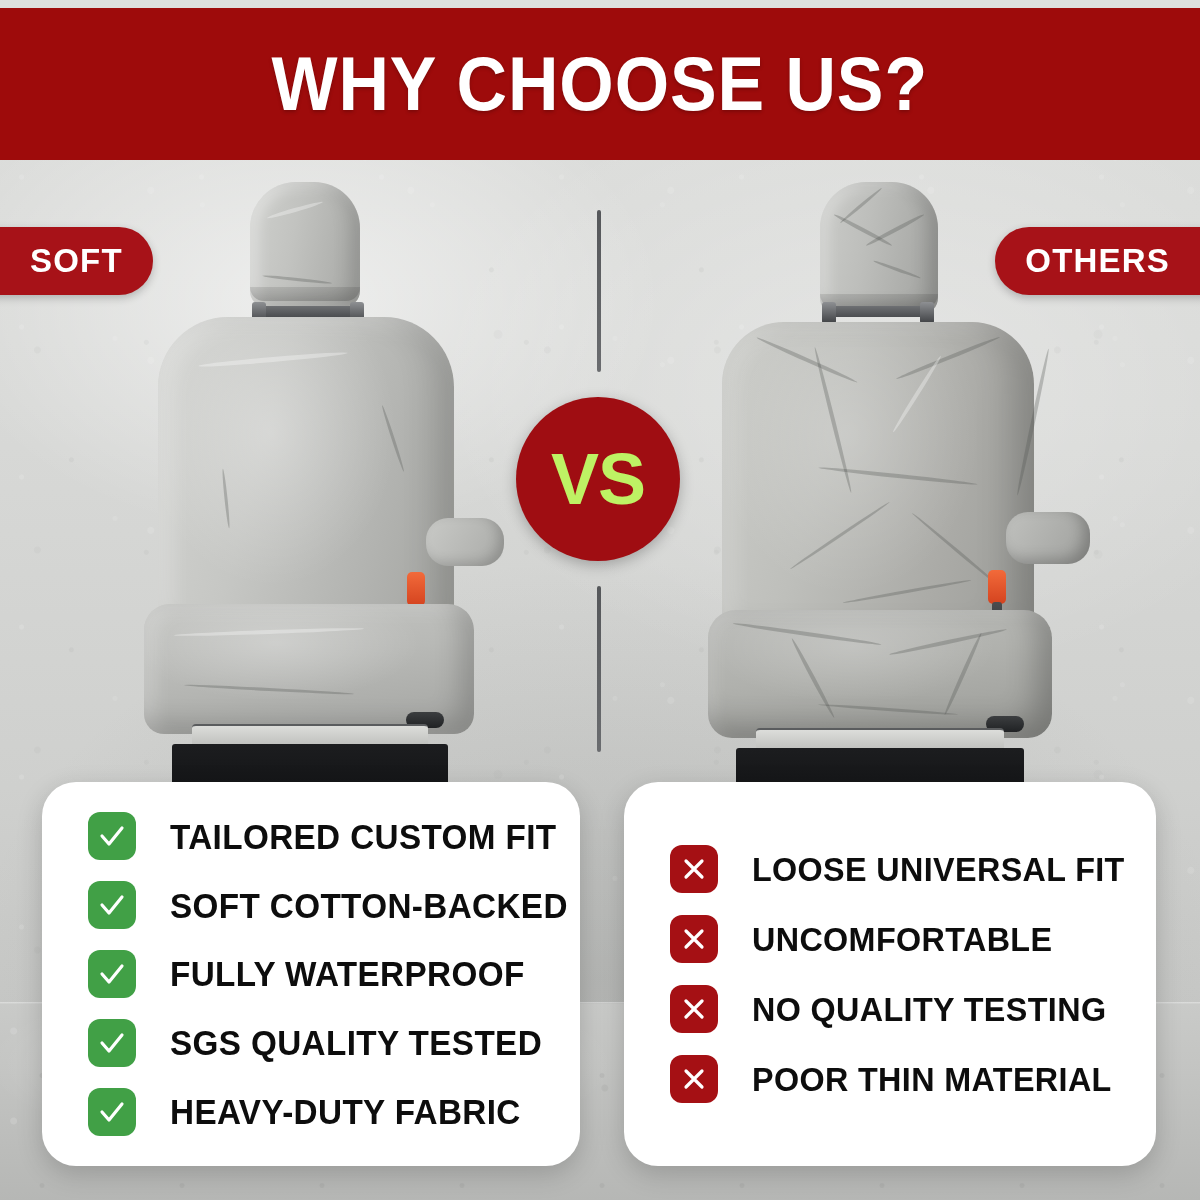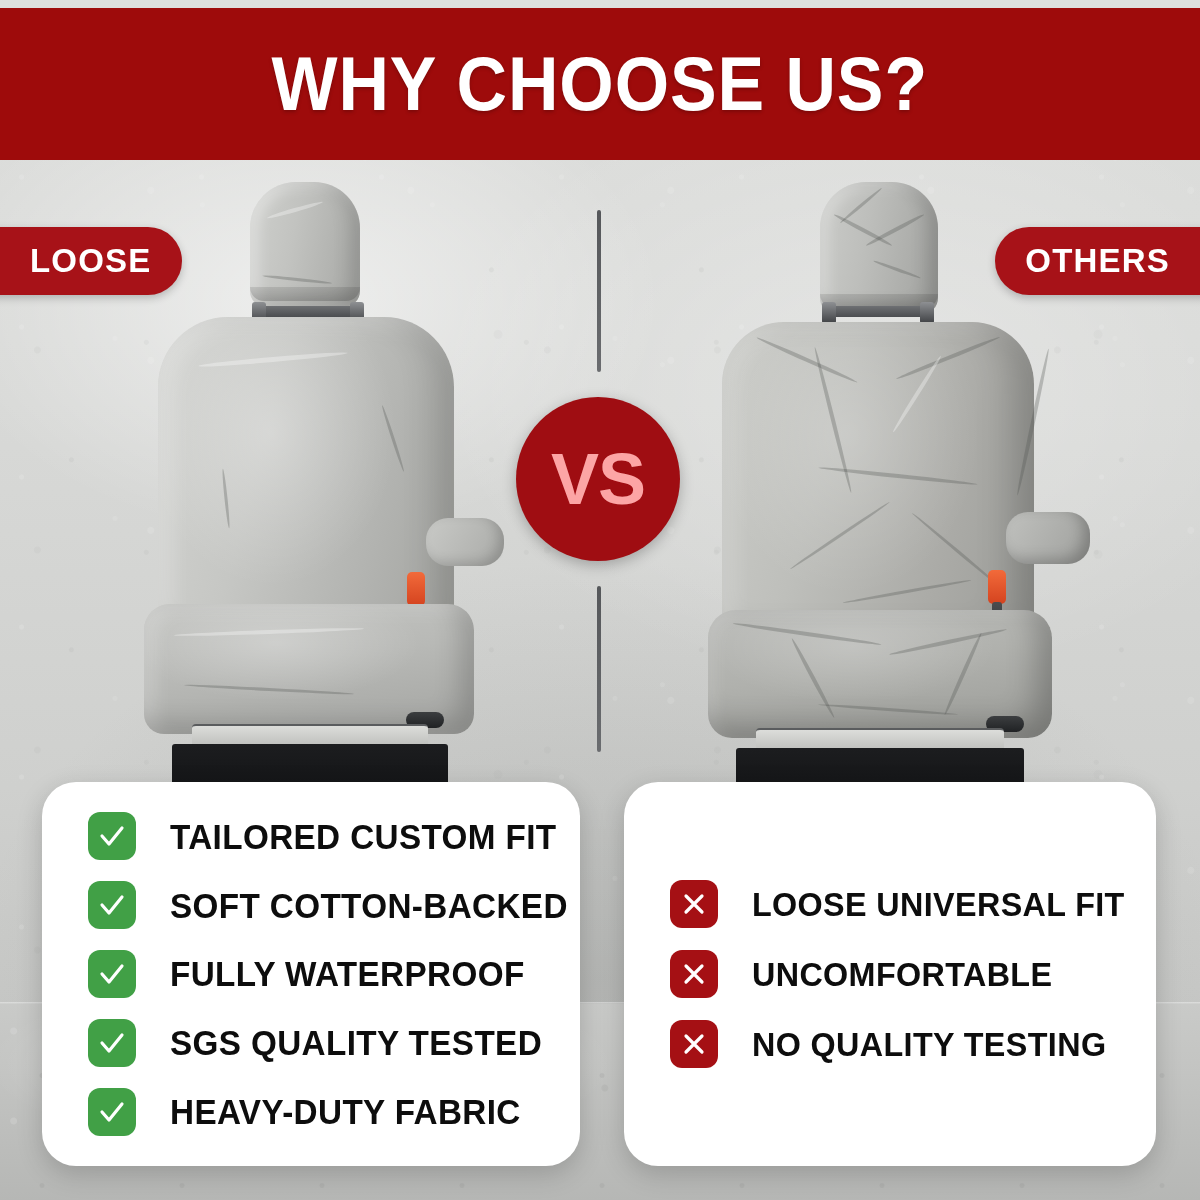--- a/index.html
+++ b/index.html
@@ -94,21 +94,21 @@
   }
   .divider-top { top:210px; height:162px; }
   .divider-bottom { top:586px; height:166px; }
   .vs-circle {
     position:absolute; left:516px; top:397px; width:164px; height:164px;
     border-radius:50%; background:#9f0d12; z-index:30;
     display:flex; align-items:center; justify-content:center;
     box-shadow:0 4px 14px rgba(0,0,0,.25);
   }
   .vs-text {
-    color:#fca5a5; font-size:72px; font-weight:700; letter-spacing:-1px; line-height:1;
+    color:#bef264; font-size:72px; font-weight:700; letter-spacing:-1px; line-height:1;
     font-family:"Liberation Sans Narrow","Liberation Sans", sans-serif;
   }
 
   
   .seat { position:absolute; z-index:10; }
   .seat-left  { left:130px; top:172px; width:380px; height:600px; }
   .seat-right { left:700px; top:172px; width:380px; height:600px; }
 
   .headrest {
     position:absolute; border-radius:46px 46px 16px 16px;
@@ -275,21 +275,21 @@
     <div class="floor-line"></div>
     <div class="floor"></div>
     <div class="floor-noise"></div>
   </div>
 
   <div class="header">
     <div class="header-title">WHY CHOOSE US?</div>
   </div>
 
   <div class="badge badge-ours">
-    <span>LOOSE</span>
+    <span>SOFT</span>
   </div>
   <div class="badge badge-others">
     <span>OTHERS</span>
   </div>
 
   <div class="divider divider-top"></div>
   <div class="divider divider-bottom"></div>
   <div class="vs-circle">
     <span class="vs-text">VS</span>
   </div>
@@ -428,15 +428,23 @@
       <span class="feat-label">UNCOMFORTABLE</span>
     </div>
     <div class="feat-row">
       <span class="mark bad">
         <svg width="28" height="28" viewBox="0 0 28 28">
             <path d="M6 6 L22 22 M22 6 L6 22" fill="none" stroke="#ffffff" stroke-width="3.2" stroke-linecap="round"></path>
           </svg>
       </span>
       <span class="feat-label">NO QUALITY TESTING</span>
     </div>
+    <div class="feat-row">
+      <span class="mark bad">
+        <svg width="28" height="28" viewBox="0 0 28 28">
+            <path d="M6 6 L22 22 M22 6 L6 22" fill="none" stroke="#ffffff" stroke-width="3.2" stroke-linecap="round"></path>
+          </svg>
+      </span>
+      <span class="feat-label">POOR THIN MATERIAL</span>
+    </div>
   </div>
 
 </div>
 
 </body></html>

